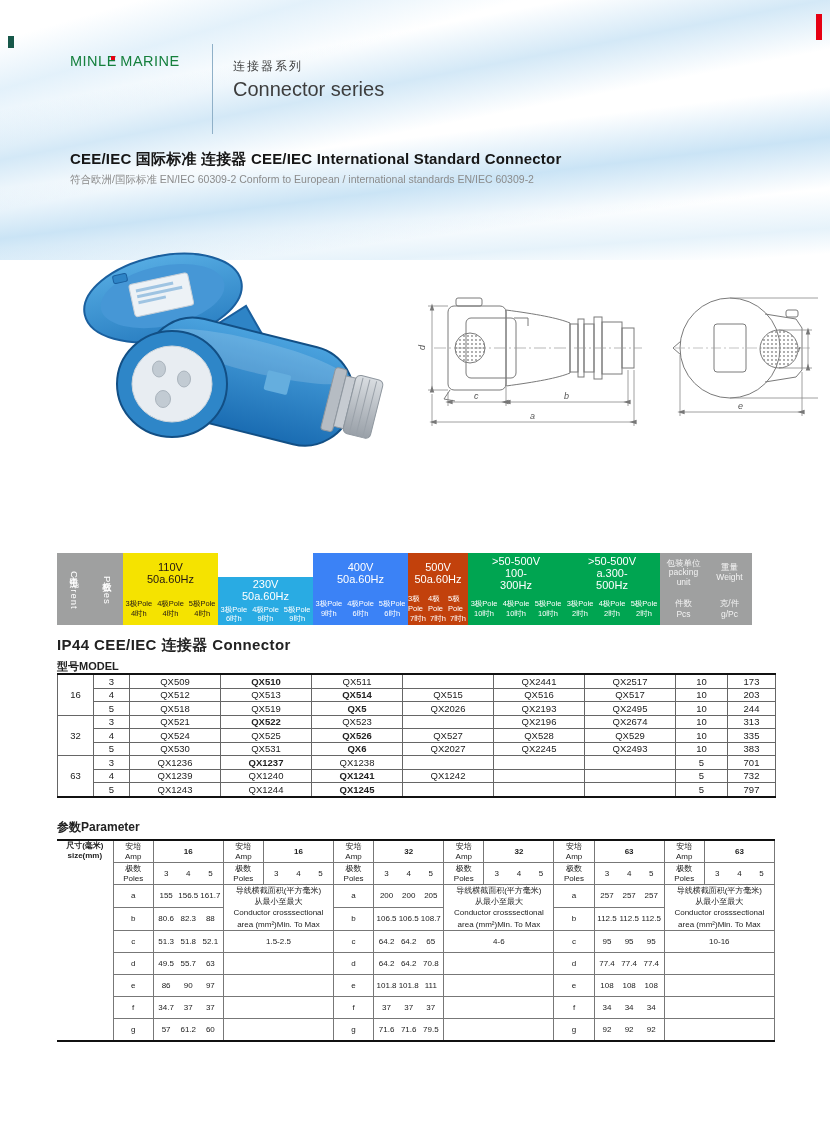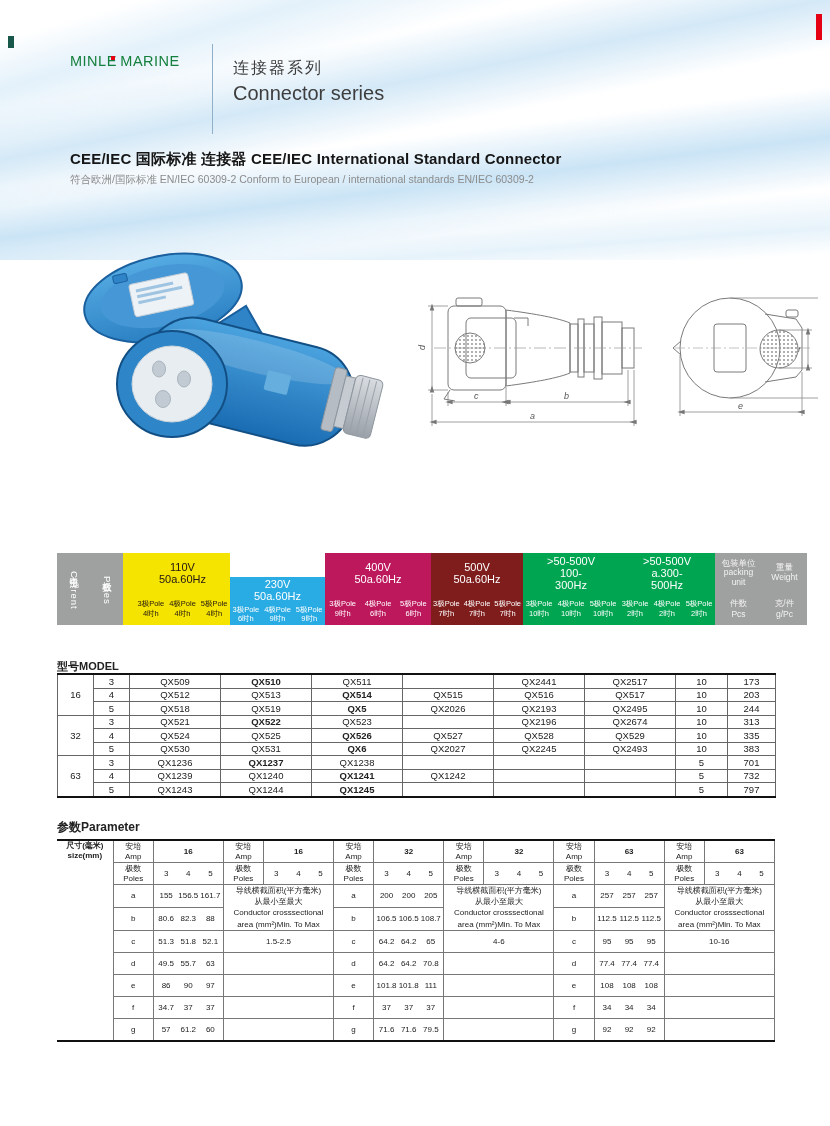--- a/index.html
+++ b/index.html
@@ -14,21 +14,21 @@
   .mark-green{position:absolute;left:8px;top:36px;width:6px;height:12px;background:#17584a;}
   .mark-red{position:absolute;left:816px;top:14px;width:6px;height:26px;background:#e60013;}
 
   
   .logo{position:absolute;left:70px;top:48px;width:150px;}
   .logo-cn{font-size:45px;font-weight:bold;color:#2b61ad;letter-spacing:5px;line-height:1.05;font-family:"DejaVu Sans",sans-serif;}
   .logo-en{margin-top:5px;font-size:14.5px;font-weight:normal;color:#15803d;letter-spacing:.5px;white-space:nowrap;}
   .logo-en .edot{display:inline-block;width:4px;height:4px;background:#e60013;margin:0 1px 6px -6px;}
   .divider{position:absolute;left:212px;top:44px;width:1px;height:90px;background:#8fb0c8;}
   .series{position:absolute;left:233px;top:58px;color:#3d3d3d;}
-  .series-cn{font-size:16px;letter-spacing:2px;}
+  .series-cn{font-size:12px;letter-spacing:2px;}
   .series-en{font-size:20px;margin-top:3px;}
   .sec-title{position:absolute;left:70px;top:150px;font-size:15px;font-weight:bold;color:#161616;letter-spacing:.2px;}
   .sec-sub{position:absolute;left:70px;top:173px;font-size:10.5px;color:#8b8b8b;}
 
   
   .photo{position:absolute;left:58px;top:246px;}
   .tech{position:absolute;left:418px;top:286px;}
 
   
   .spec{position:absolute;left:57px;top:553px;width:718px;height:72px;display:flex;}
@@ -218,21 +218,21 @@
   </svg>
 
   <div class="spec" id="spec">
     <div class="vcol">
       <span>电流Current</span>
     </div>
     <div class="vcol">
       <span>极数Poles</span>
     </div>
 
-  <div class="ccol" style="width: 95px; background: rgb(245, 227, 0); color: rgb(34, 23, 20); padding-left: 12px;">
+  <div class="ccol" style="width: 95px; background: rgb(245, 227, 0); color: rgb(34, 23, 20);">
         <div class="ccol-top">110V
 50a.60Hz</div>
         <div class="ccol-sub">
           <div class="pcell">
             <div>3极Pole</div>
             <div>4时h</div>
           </div>
           <div class="pcell">
             <div>4极Pole</div>
             <div>4时h</div>
@@ -254,39 +254,39 @@
           <div class="pcell">
             <div>4极Pole</div>
             <div>9时h</div>
           </div>
           <div class="pcell">
             <div>5极Pole</div>
             <div>9时h</div>
           </div>
         </div>
       </div>
-      <div class="ccol" style="width: 106px; background: #be185d; color: rgb(255, 255, 255);">
+      <div class="ccol" style="width: 95px; background: #3b82f6; color: rgb(255, 255, 255);">
         <div class="ccol-top">400V
 50a.60Hz</div>
         <div class="ccol-sub">
           <div class="pcell">
             <div>3极Pole</div>
             <div>9时h</div>
           </div>
           <div class="pcell">
             <div>4极Pole</div>
             <div>6时h</div>
           </div>
           <div class="pcell">
             <div>5极Pole</div>
             <div>6时h</div>
           </div>
         </div>
       </div>
-      <div class="ccol" style="width: 92px; background: #7f1d1d; color: rgb(255, 255, 255);">
+      <div class="ccol" style="width: 60px; background: #c2410c; color: rgb(255, 255, 255);">
         <div class="ccol-top">500V
 50a.60Hz</div>
         <div class="ccol-sub">
           <div class="pcell">
             <div>3极Pole</div>
             <div>7时h</div>
           </div>
           <div class="pcell">
             <div>4极Pole</div>
             <div>7时h</div>
@@ -343,20 +343,21 @@
 Pcs</div>
       </div>
       <div class="ccol" style="width: 45px; background: rgb(159, 160, 160);">
         <div class="ccol-top gtop">重量
 Weight</div>
         <div class="gsub">克/件
 g/Pc</div>
       </div>
     </div>
 
+  <div class="model-title">IP44 CEE/IEC 连接器 Connector</div>
   <div class="model-sub">型号MODEL</div>
   <table class="model-table">
     <colgroup>
       <col style="width:36px">
         <col style="width:36px">
       <col style="width:91px">
         <col style="width:91px">
         <col style="width:91px">
       <col style="width:91px">
         <col style="width:91px">

